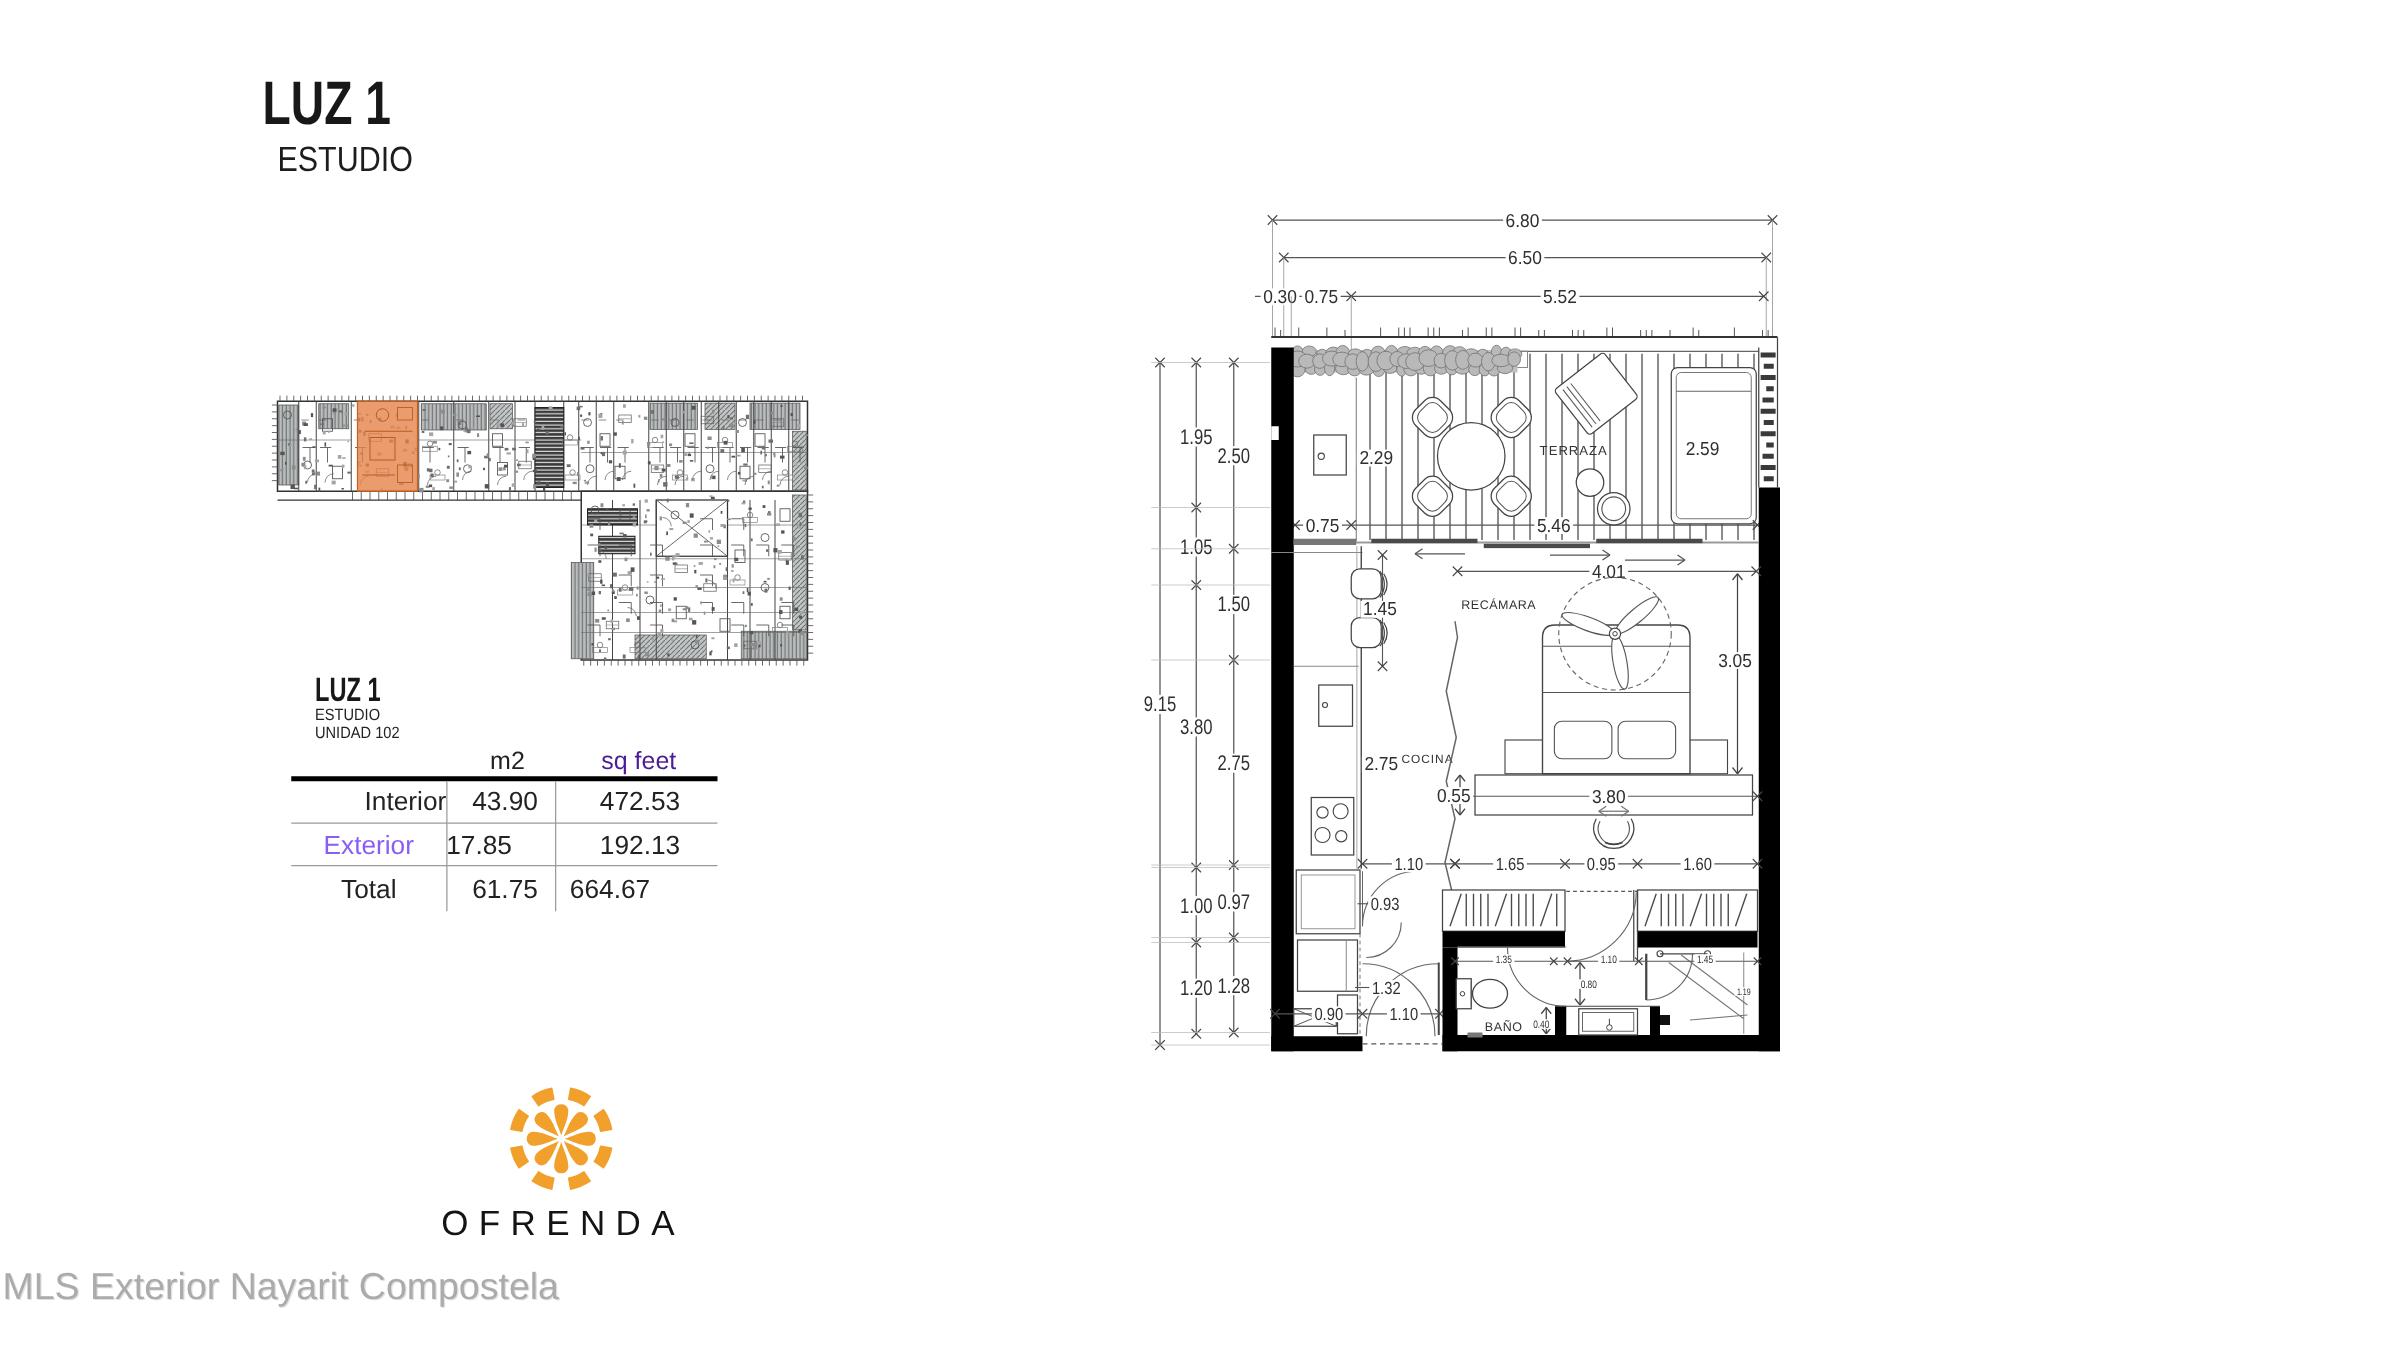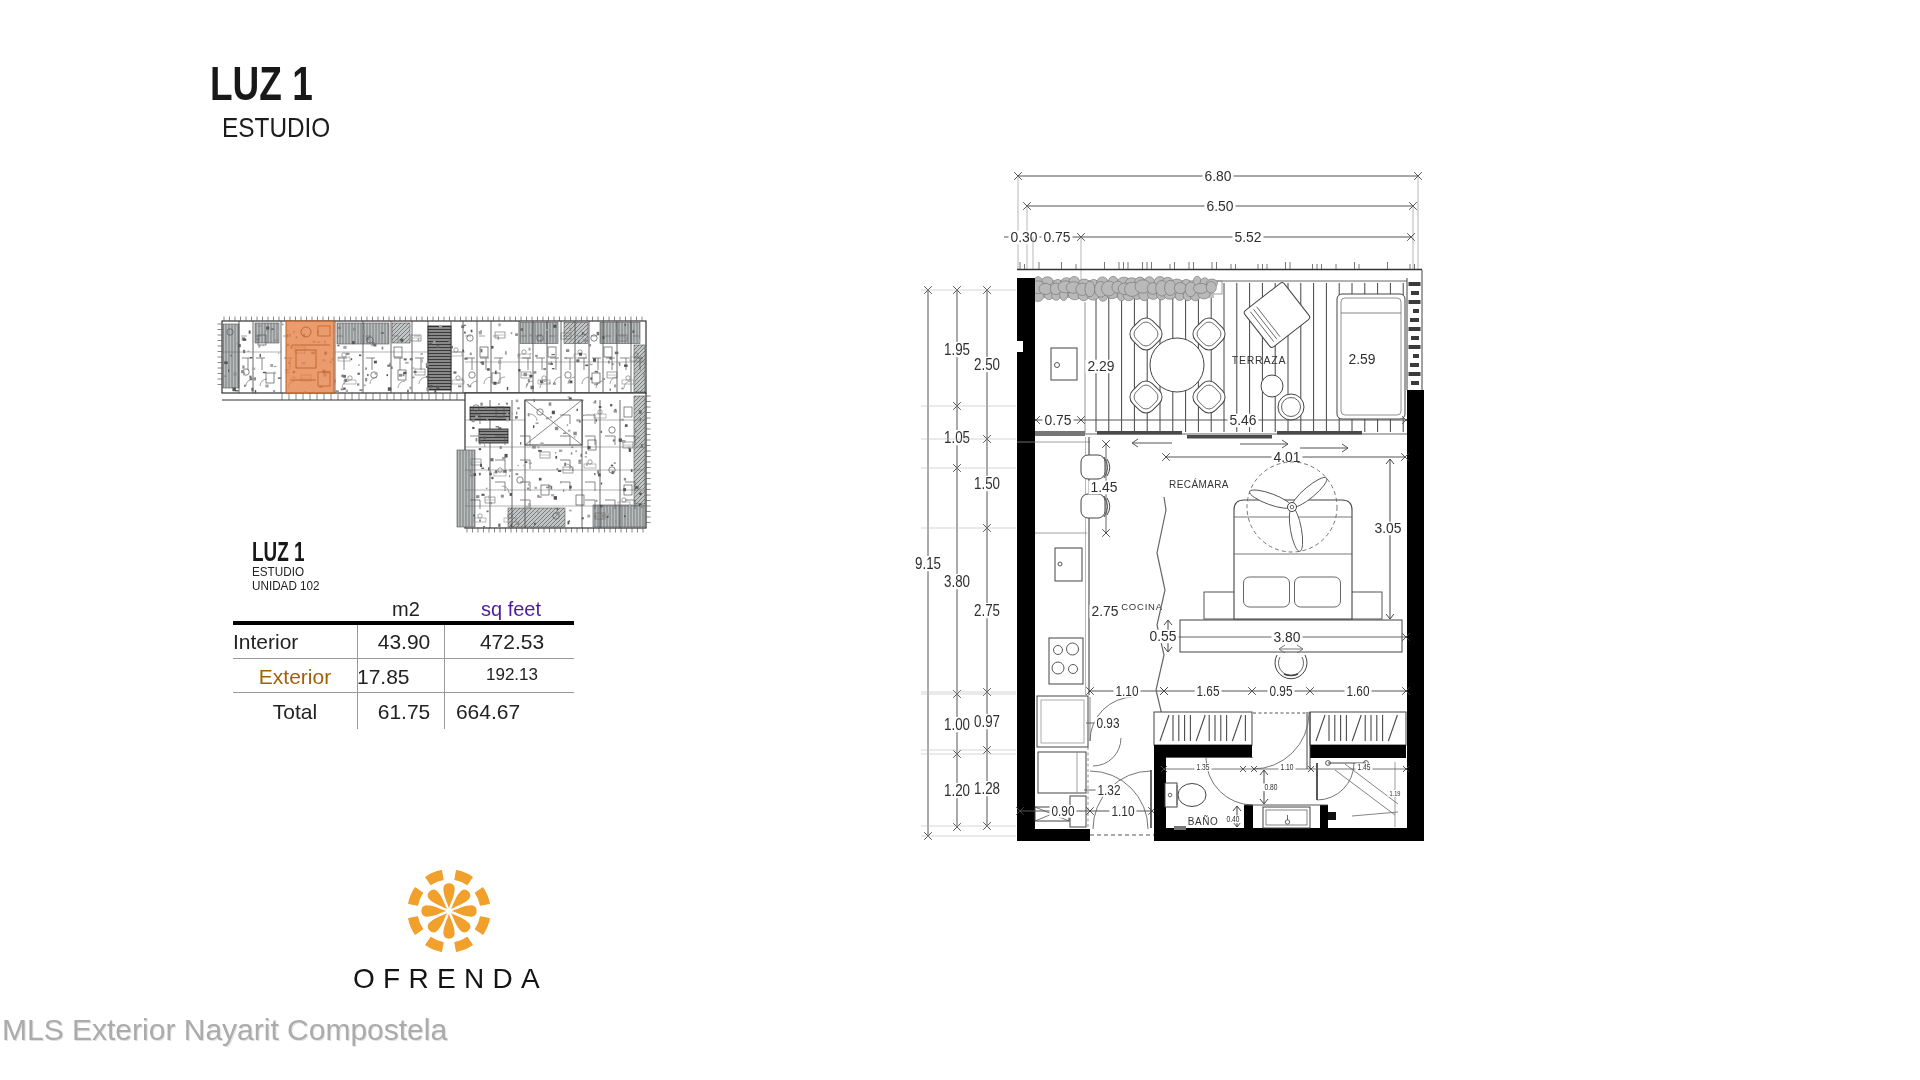--- a/index.html
+++ b/index.html
@@ -911,27 +911,27 @@
 <div class="abs" style="left:233px;top:621px;width:341px;height:4px;background:#000;"></div>
 
 <div class="abs" style="left:233px;top:658px;width:341px;height:1px;background:#9a9a9a;"></div>
 
 <div class="abs" style="left:233px;top:692px;width:341px;height:1px;background:#9a9a9a;"></div>
 
 <div class="abs" style="left:357px;top:625px;width:1px;height:104px;background:#9a9a9a;"></div>
 
 <div class="abs" style="left:444px;top:625px;width:1px;height:104px;background:#9a9a9a;"></div>
 
-<div class="abs" style="left:233px;top:630px;width:124px;text-align:left;font-size:21px;color:#222;">Interior</div>
+<div class="abs" style="left:233px;top:630px;width:124px;text-align:right;font-size:21px;color:#222;">Interior</div>
 <div class="abs" style="left:357px;top:630px;width:94px;text-align:center;font-size:21px;color:#222;">43.90</div>
 <div class="abs" style="left:455px;top:630px;width:114px;text-align:center;font-size:21px;color:#222;">472.53</div>
 
-<div class="abs" style="left:233px;top:665px;width:124px;text-align:center;font-size:21px;color:#a16207;">Exterior</div>
+<div class="abs" style="left:233px;top:665px;width:124px;text-align:center;font-size:21px;color:#8b5cf6;">Exterior</div>
 <div class="abs" style="left:357px;top:665px;width:94px;text-align:left;font-size:21px;color:#222;">17.85</div>
-<div class="abs" style="left:455px;top:665px;width:114px;text-align:center;font-size:17px;color:#222;">192.13</div>
+<div class="abs" style="left:455px;top:665px;width:114px;text-align:center;font-size:21px;color:#222;">192.13</div>
 
 <div class="abs" style="left:233px;top:700px;width:124px;text-align:center;font-size:21px;color:#222;">Total</div>
 <div class="abs" style="left:357px;top:700px;width:94px;text-align:center;font-size:21px;color:#222;">61.75</div>
 <div class="abs" style="left:431px;top:700px;width:114px;text-align:center;font-size:21px;color:#222;">664.67</div>
 <svg style="position:absolute;left:402px;top:864px" width="94" height="94" viewBox="0 0 88 88" xmlns="http://www.w3.org/2000/svg">
       <g transform="rotate(22.5 44 44)">
         <path d="M37.8,14.7 A30,30 0 0 1 50.2,14.7 L52,6.4 A38.5,38.5 0 0 0 36,6.4 Z" fill="#f0a02b" stroke="#f0a02b" stroke-width="1" stroke-linejoin="round"></path>
       </g>
       <g transform="rotate(67.5 44 44)">
         <path d="M37.8,14.7 A30,30 0 0 1 50.2,14.7 L52,6.4 A38.5,38.5 0 0 0 36,6.4 Z" fill="#f0a02b" stroke="#f0a02b" stroke-width="1" stroke-linejoin="round"></path>

